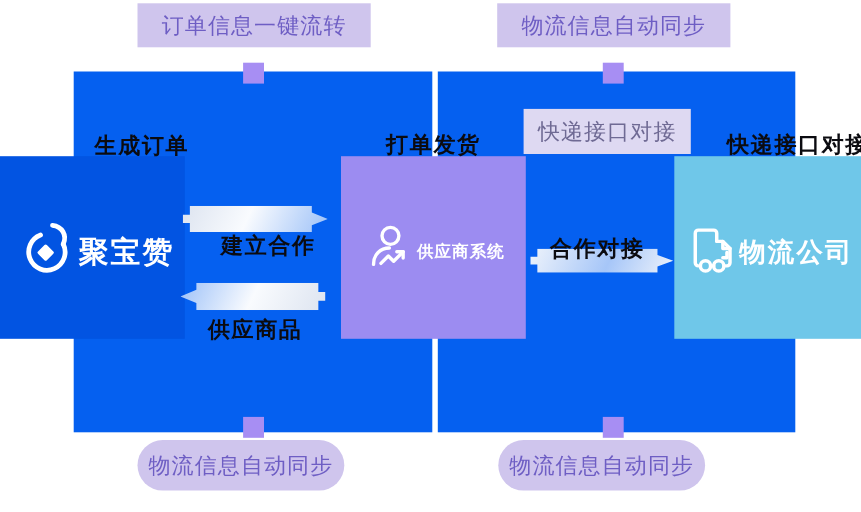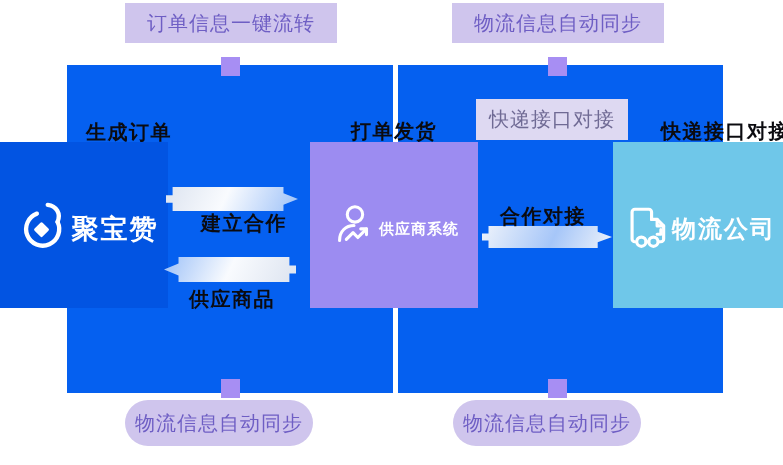--- a/index.html
+++ b/index.html
@@ -57,21 +57,21 @@
   <div class="caption bottom" style="left:125px;">物流信息自动同步</div>
   <div class="caption bottom" style="left:453px;">物流信息自动同步</div>
 
   <div class="badge">快递接口对接</div>
 
   <div class="blk" style="left:50px;top:119px;margin-left:36px;">生成订单</div>
   <div class="blk" style="left:351px;top:118px;">打单发货</div>
   <div class="blk" style="left:661px;top:118px;">快递接口对接</div>
   <div class="blk" style="left:189px;top:210px;margin-left:12px;">建立合作</div>
   <div class="blk" style="left:189px;top:286px;">供应商品</div>
-  <div class="blk" style="left:500px;top:203px;">合作对接</div>
+  <div class="blk" style="left:500px;top:213px;">合作对接</div>
 
   <div class="arrow r" id="arrow-establish"></div>
   <div class="arrow l" id="arrow-supply"></div>
   <div class="arrow r" id="arrow-cooperate"></div>
 
   <div class="node" id="node-jubaozan">
     <span class="icon">
       <svg width="62" height="62" viewBox="0 0 60 60" fill="none">
         <path d="M26,19 A16,16 0 1 0 46,27" stroke="#fff" stroke-width="4.2" stroke-linecap="round"></path>
         <path d="M46,27 C49.5,19 45,11.5 36.5,10.5" stroke="#fff" stroke-width="4.2" stroke-linecap="round"></path>

